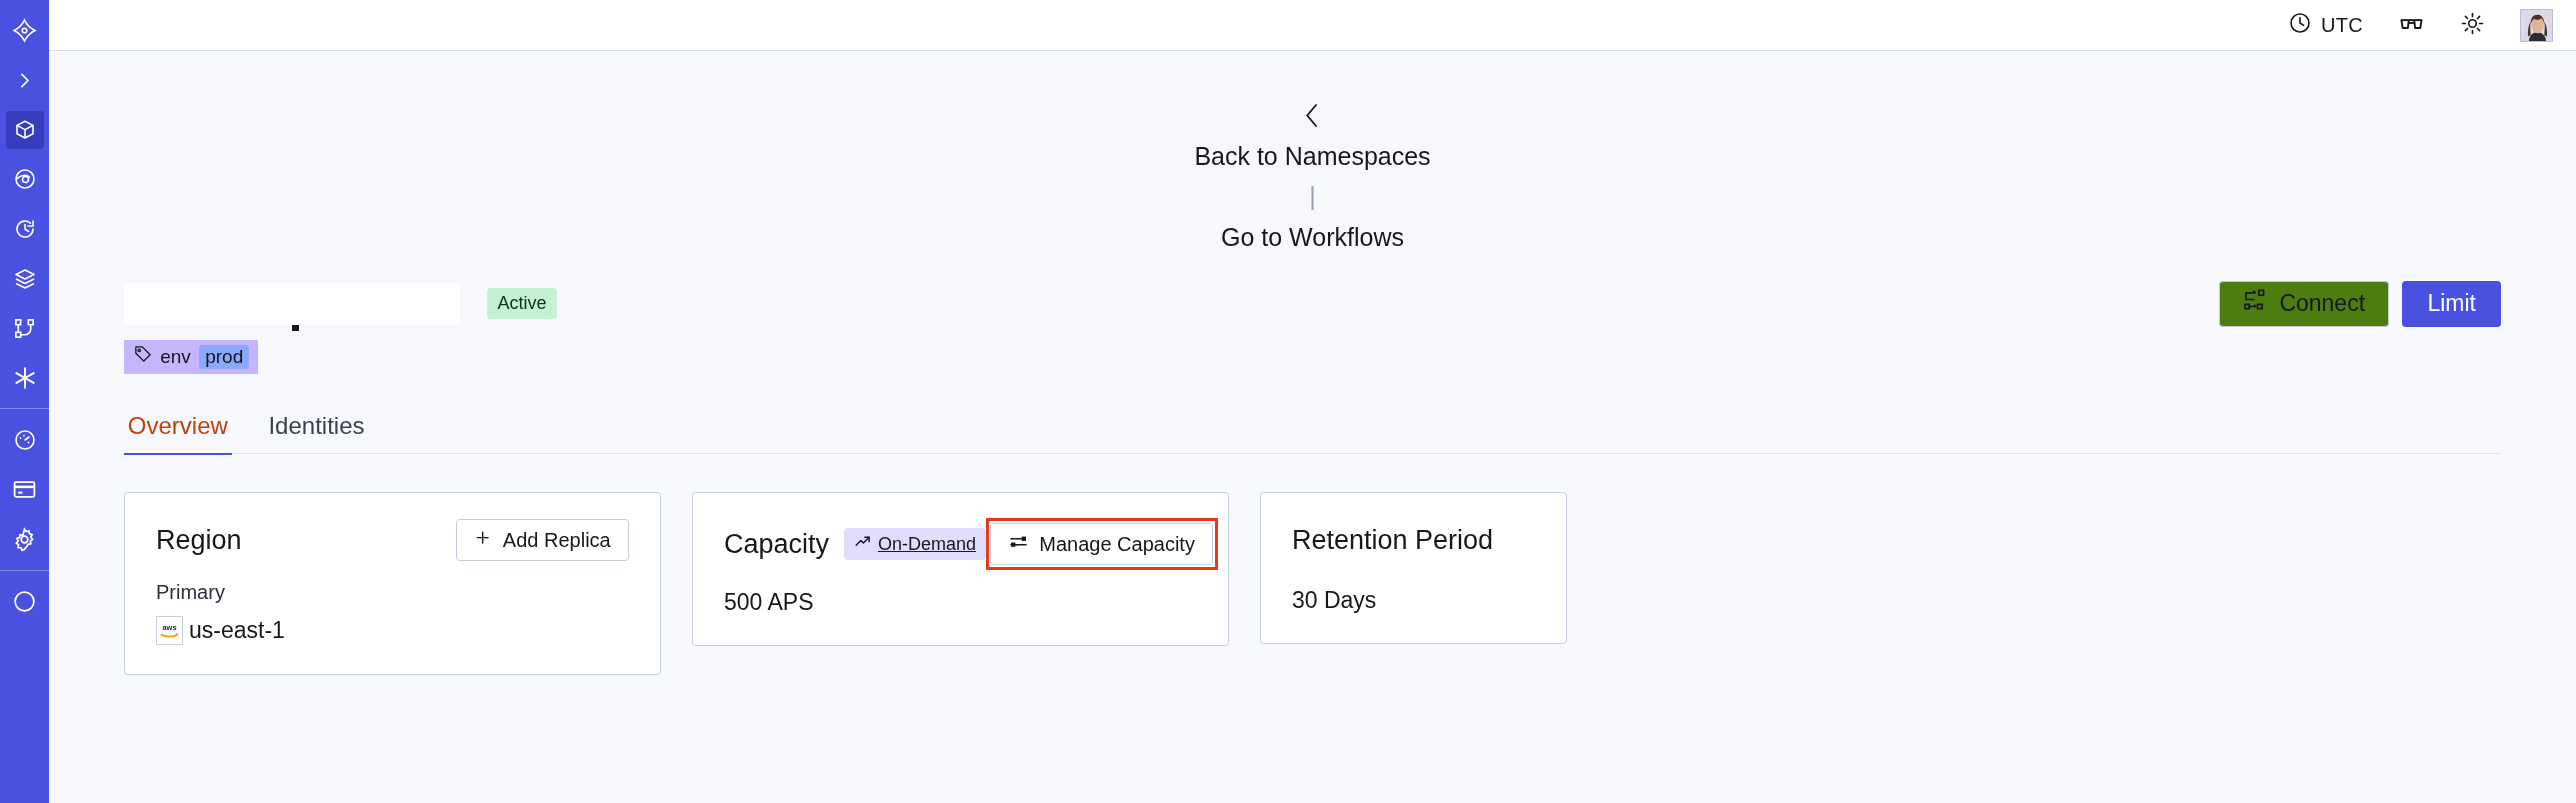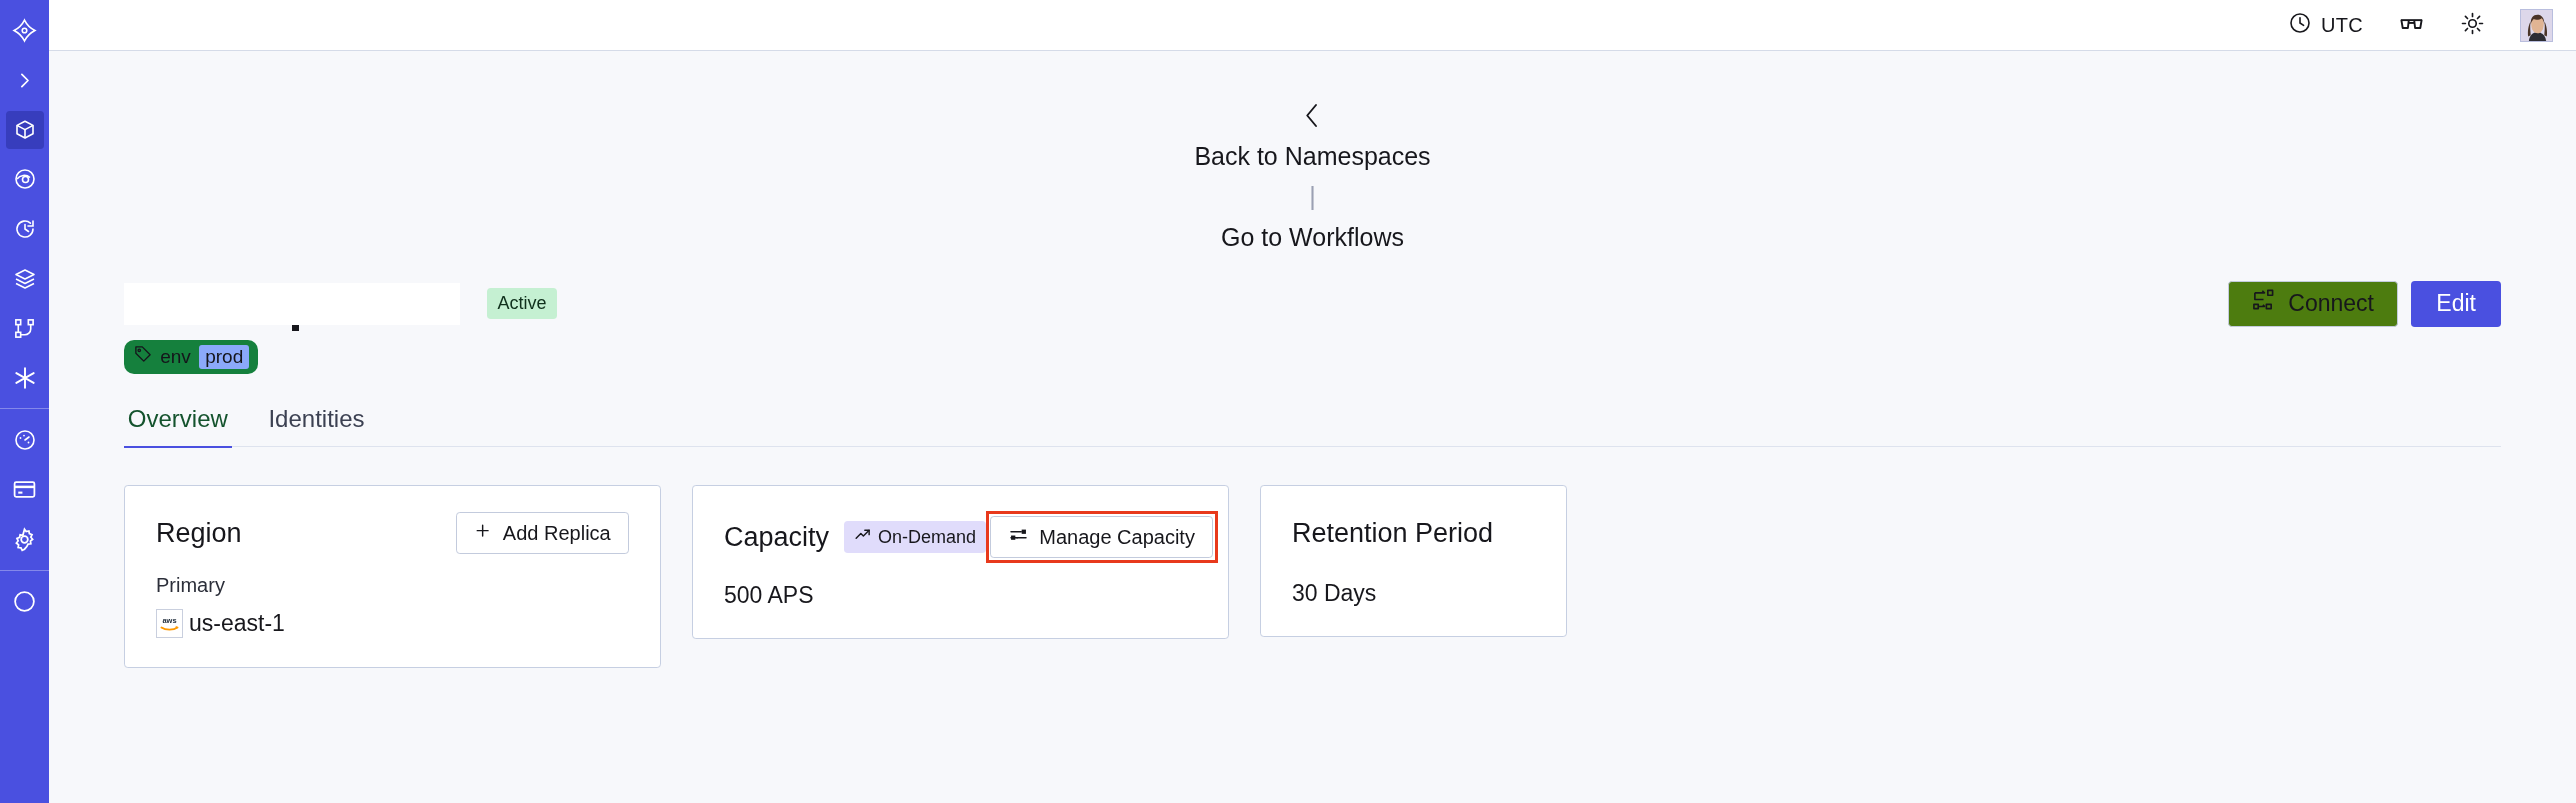--- a/index.html
+++ b/index.html
@@ -129,22 +129,22 @@
     border: none; border-radius: 3.8px;
     padding: 0 25px; height: 46px;
     font-size: 23px;
     cursor: pointer;
   }
 
   
   .tag-row { margin-top: 9.6px; margin-bottom: 31px; }
   .tag-chip {
     display: inline-flex; align-items: center; gap: 8.6px;
-    background: #15803d;
-    border-radius: 10px;
+    background: #c4b5fd;
+    border-radius: 1px;
     padding: 4.8px 8.6px 4.8px 9.6px;
     font-size: 19px; color: #15151b;
     cursor: pointer;
   }
   .tag-val {
     background: #8ba9fa;
     border-radius: 2.9px;
     padding: 1px 5.8px;
   }
 
@@ -154,21 +154,21 @@
     border-bottom: 1px solid #dee3ee;
     margin-bottom: 38px;
   }
   .tab {
     font-size: 24px; color: #3c4152;
     padding: 0 3.8px 13.4px 3.8px;
     cursor: pointer;
     border-bottom: 2.9px solid transparent;
     margin-bottom: -1.9px;
   }
-  .tab.active { color: #14532d; border-bottom-color: #4a50e0; }
+  .tab.active { color: #c2410c; border-bottom-color: #4a50e0; margin-top: 7px; }
 
   
   .cards { display: flex; align-items: flex-start; gap: 31px; }
   .card {
     background: #ffffff;
     border: 1px solid #c6cfe2;
     border-radius: 3.8px;
     padding: 25px 31px 29px 31px;
     min-height: 125px;
   }
@@ -182,20 +182,21 @@
   }
   .card-title { font-size: 27px; color: #17171c; font-weight: 400; text-align: right; }
   .badge-ondemand {
     display: inline-flex; align-items: center; gap: 6.7px;
     background: #e0dcfb; color: #17171c;
     font-size: 18px;
     padding: 4.8px 9.6px;
     border-radius: 3.8px;
     margin-left: 15.3px;
     white-space: nowrap;
+    text-decoration: underline;
   }
   .card-head-action { margin-left: auto; }
   .btn-ghost {
     display: flex; align-items: center; gap: 11.5px;
     background: #ffffff; border: 1px solid #c3cbdd;
     border-radius: 3.8px;
     padding: 0 17.3px; height: 42px;
     font-size: 20px; color: #17171c;
     cursor: pointer; white-space: nowrap;
   }
@@ -414,21 +415,21 @@
             <svg width="23" height="23" viewBox="0 0 24 24" fill="none" stroke="#17171c" stroke-width="1.7" stroke-linejoin="round">
               <path d="M3 4h10l-2.2-2.2M3 4v7h9"></path>
               <rect x="16.5" y="1.5" width="5" height="5"></rect>
               <rect x="2" y="16" width="4.5" height="4.5"></rect>
               <path d="M7 18.2h6l-1.6-1.6"></path>
               <rect x="15" y="16" width="5" height="4.5"></rect>
             </svg>
           </span>
           <span>Connect</span>
         </button>
-        <button class="btn-edit">Edit</button>
+        <button class="btn-edit">Limit</button>
       </div>
     </div>
 
     <div class="tag-row">
       <span class="tag-chip">
         <span>
           <svg width="18" height="18" viewBox="0 0 24 24" fill="none" stroke="#15151b" stroke-width="1.8" stroke-linejoin="round">
             <path d="M2.5 2.5h8.5L21.5 13l-8.5 8.5L2.5 11z"></path>
             <circle cx="7" cy="7" r="1.6"></circle>
           </svg>

